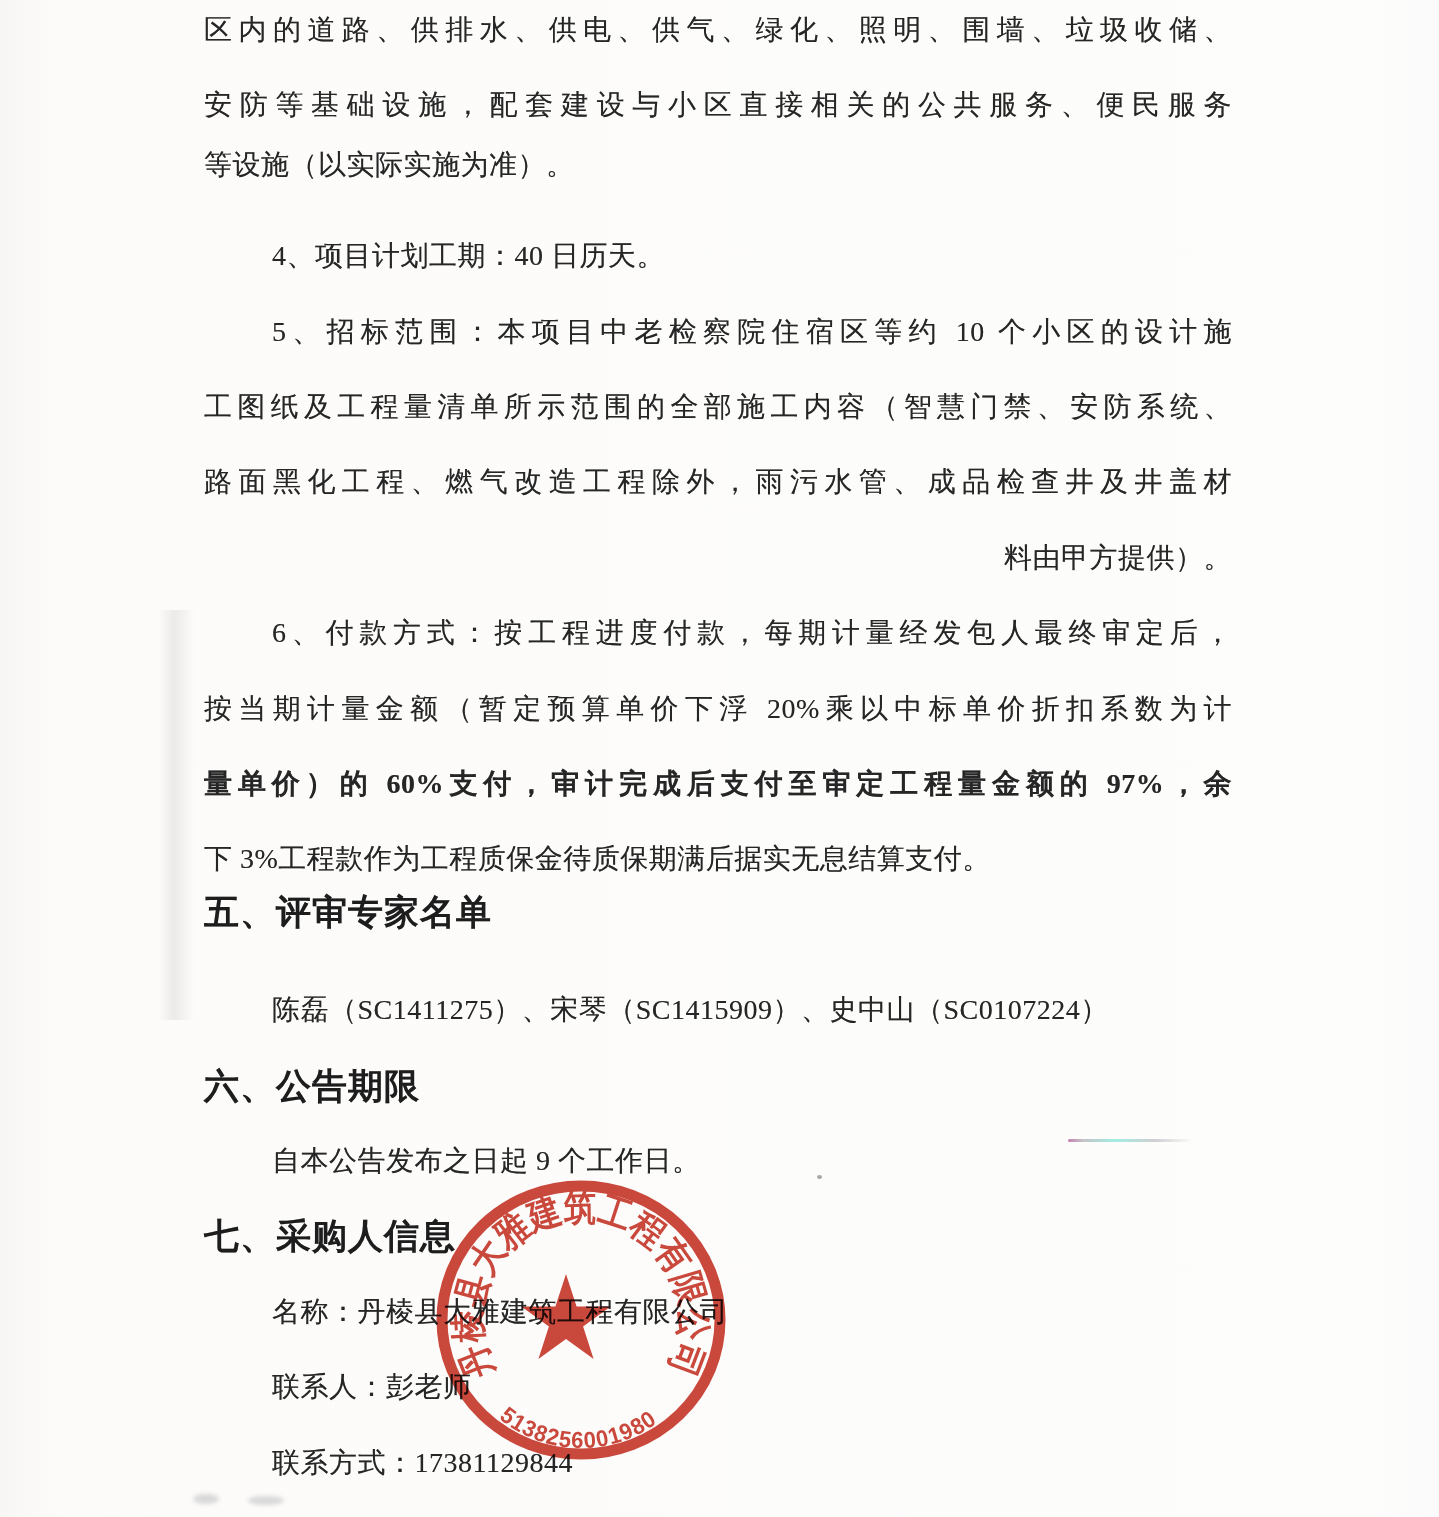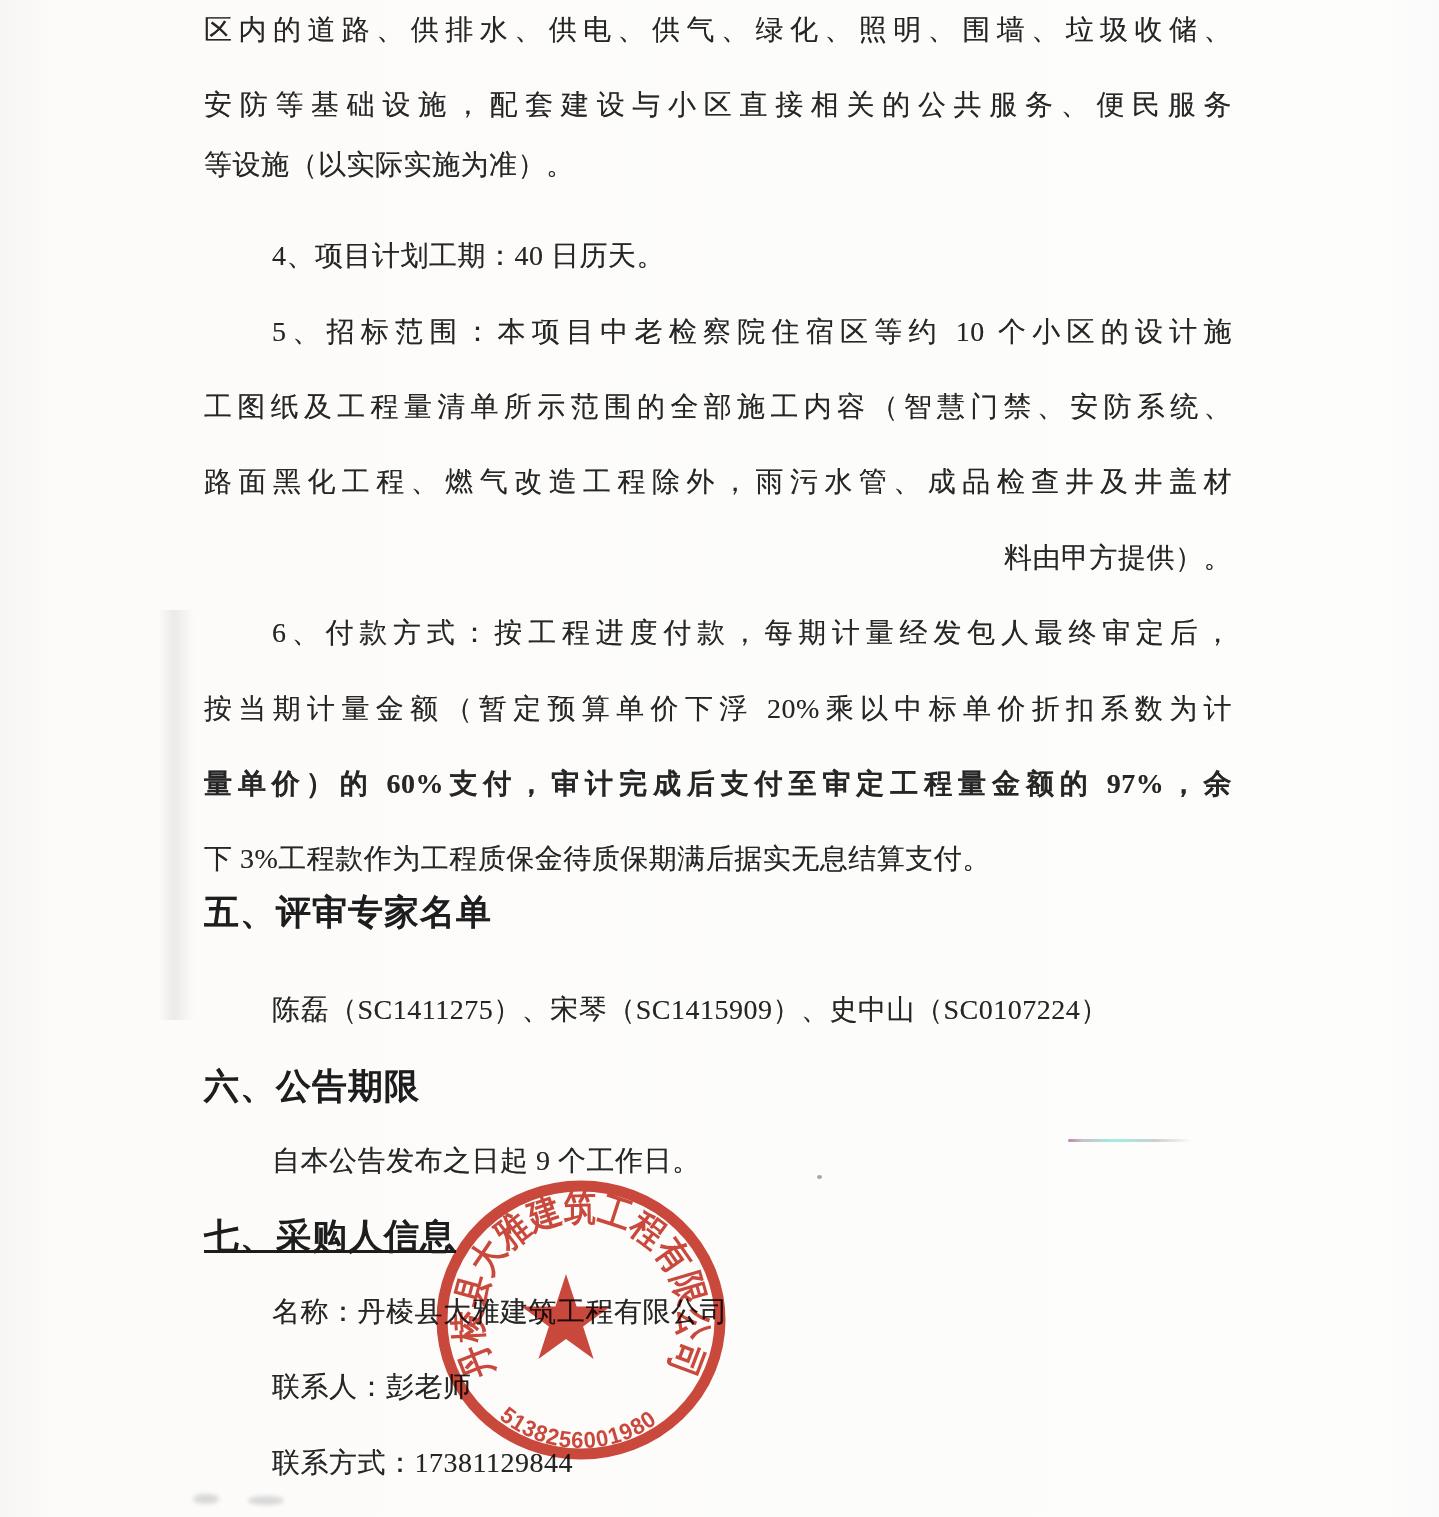--- a/index.html
+++ b/index.html
@@ -79,21 +79,21 @@
       <div class="line body justify" style="top: 458px;">路面黑化工程、燃气改造工程除外，雨污水管、成品检查井及井盖材</div>
       <div class="line body" style="top: 534px; text-align: right;">料由甲方提供）。</div>
       <div class="line body justify indent" style="top: 609px;">6、付款方式：按工程进度付款，每期计量经发包人最终审定后，</div>
       <div class="line body justify" style="top: 685px;">按当期计量金额（暂定预算单价下浮 20%乘以中标单价折扣系数为计</div>
       <div class="line body justify" style="top: 760px; font-weight: bold;">量单价）的 60%支付，审计完成后支付至审定工程量金额的 97%，余</div>
       <div class="line body" style="top: 835px;">下 3%工程款作为工程质保金待质保期满后据实无息结算支付。</div>
       <div class="line heading" style="top: 888px;">五、评审专家名单</div>
       <div class="line body indent" style="top: 986px;">陈磊（SC1411275）、宋琴（SC1415909）、史中山（SC0107224）</div>
       <div class="line heading" style="top: 1062px;">六、公告期限</div>
       <div class="line body indent" style="top: 1137px;">自本公告发布之日起 9 个工作日。</div>
-      <div class="line heading" style="top: 1212px; text-decoration: underline;">七、采购人信息</div>
+      <div class="line heading" style="top: 1212px;">七、采购人信息</div>
       <div class="line body indent" style="top: 1288px;">名称：丹棱县大雅建筑工程有限公司</div>
       <div class="line body indent" style="top: 1363px;">联系人：彭老师</div>
       <div class="line body indent" style="top: 1439px;">联系方式：17381129844</div>
     </div>
 
   <div class="shade"></div>
   <div class="artifact-hline"></div>
   <div class="speck" style="left:817px;top:1175px;"></div>
   <div class="smudge" style="left:193px;top:1494px;width:26px;height:10px;"></div>
   <div class="smudge" style="left:248px;top:1496px;width:36px;height:9px;"></div>

